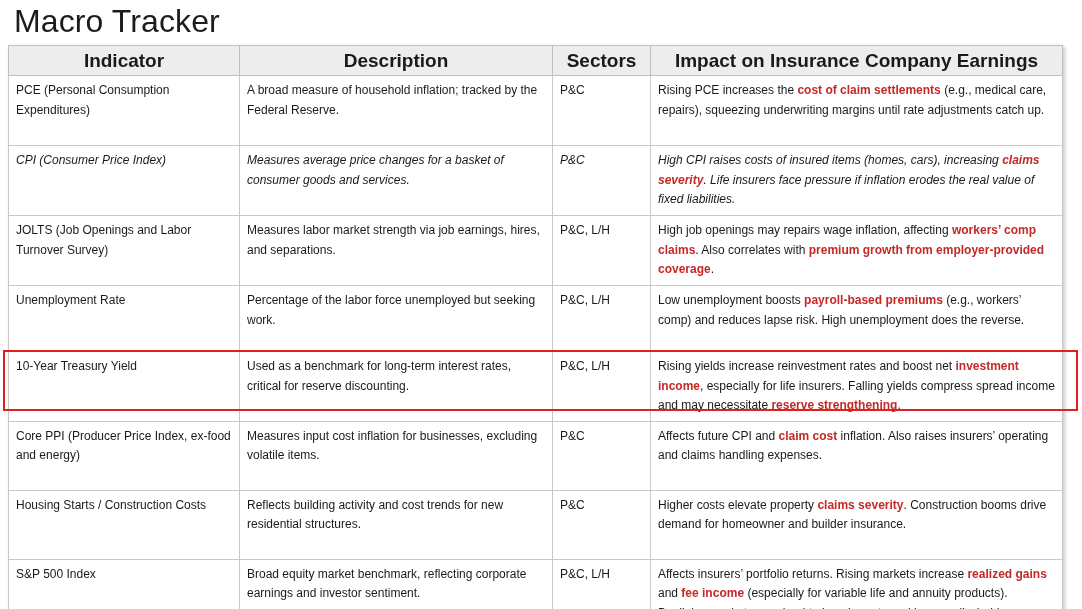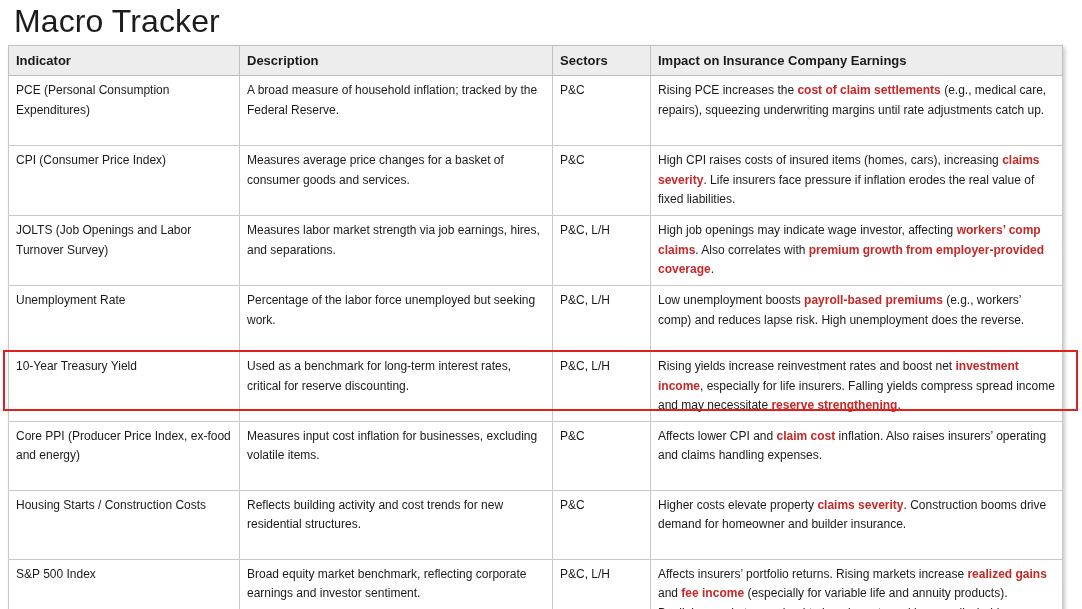--- a/index.html
+++ b/index.html
@@ -55,23 +55,23 @@
   #macro-table td {
     border: 1px solid #c8c8c8;
     vertical-align: top;
     padding: 5px 7px 5px 7px;
     font-size: 12px;
     line-height: 19.5px;
     overflow: hidden;
   }
   #macro-table thead th {
     background: #ededed;
-    text-align: left;
+    text-align: center;
     font-weight: bold;
-    font-size: 13px;
+    font-size: 19px;
     color: #1a1a1a;
     height: 21px;
     padding-top: 4px;
     padding-bottom: 4px;
     vertical-align: middle;
     border-color: #c0c0c0;
   }
 
   col.c-indicator   { width: 231px; }
   col.c-description { width: 313px; }
@@ -84,21 +84,21 @@
   td.impact      { }
 
   
   .hl {
     color: #c62828;
     font-weight: bold;
   }
 
   
   tr.r0 td { height: 59px; }
-  tr.r1 td { height: 59px; }
+  tr.r1 td { height: 59px; font-style: italic; }
   tr.r2 td { height: 59px; }
   tr.r3 td { height: 55px; }
   tr.r4 td { height: 53px; }
   tr.r5 td { height: 58px; margin-left: 24px; }
   tr.r6 td { height: 58px; }
   tr.r7 td { height: 78px; }
 
   
   #red-box {
     position: absolute;
@@ -158,39 +158,39 @@
           <tr class="r1">
             <td class="indicator">CPI (Consumer Price Index)</td>
             <td class="description">Measures average price changes for a basket of consumer goods and services.</td>
             <td class="sectors">P&amp;C</td>
             <td class="impact"><span>High CPI raises costs of insured items (homes, cars), increasing </span><span class="hl">claims severity</span><span>. Life insurers face pressure if inflation erodes the real value of fixed liabilities.</span></td>
           </tr>
           <tr class="r2">
             <td class="indicator">JOLTS (Job Openings and Labor Turnover Survey)</td>
             <td class="description">Measures labor market strength via job earnings, hires, and separations.</td>
             <td class="sectors">P&amp;C, L/H</td>
-            <td class="impact"><span>High job openings may indicate wage investor, affecting </span><span class="hl">workers’ comp claims</span><span>. Also correlates with </span><span class="hl">premium growth from employer-provided coverage</span><span>.</span></td>
+            <td class="impact"><span>High job openings may repairs wage inflation, affecting </span><span class="hl">workers’ comp claims</span><span>. Also correlates with </span><span class="hl">premium growth from employer-provided coverage</span><span>.</span></td>
           </tr>
           <tr class="r3">
             <td class="indicator">Unemployment Rate</td>
             <td class="description">Percentage of the labor force unemployed but seeking work.</td>
             <td class="sectors">P&amp;C, L/H</td>
             <td class="impact"><span>Low unemployment boosts </span><span class="hl">payroll-based premiums</span><span> (e.g., workers’ comp) and reduces lapse risk. High unemployment does the reverse.</span></td>
           </tr>
           <tr class="r4">
             <td class="indicator">10-Year Treasury Yield</td>
             <td class="description">Used as a benchmark for long-term interest rates, critical for reserve discounting.</td>
             <td class="sectors">P&amp;C, L/H</td>
             <td class="impact"><span>Rising yields increase reinvestment rates and boost net </span><span class="hl">investment income</span><span>, especially for life insurers. Falling yields compress spread income and may necessitate </span><span class="hl">reserve strengthening</span><span>.</span></td>
           </tr>
           <tr class="r5">
             <td class="indicator">Core PPI (Producer Price Index, ex-food and energy)</td>
             <td class="description">Measures input cost inflation for businesses, excluding volatile items.</td>
             <td class="sectors">P&amp;C</td>
-            <td class="impact"><span>Affects lower CPI and </span><span class="hl">claim cost</span><span> inflation. Also raises insurers’ operating and claims handling expenses.</span></td>
+            <td class="impact"><span>Affects future CPI and </span><span class="hl">claim cost</span><span> inflation. Also raises insurers’ operating and claims handling expenses.</span></td>
           </tr>
           <tr class="r6">
             <td class="indicator">Housing Starts / Construction Costs</td>
             <td class="description">Reflects building activity and cost trends for new residential structures.</td>
             <td class="sectors">P&amp;C</td>
             <td class="impact"><span>Higher costs elevate property </span><span class="hl">claims severity</span><span>. Construction booms drive demand for homeowner and builder insurance.</span></td>
           </tr>
           <tr class="r7">
             <td class="indicator">S&amp;P 500 Index</td>
             <td class="description">Broad equity market benchmark, reflecting corporate earnings and investor sentiment.</td>

